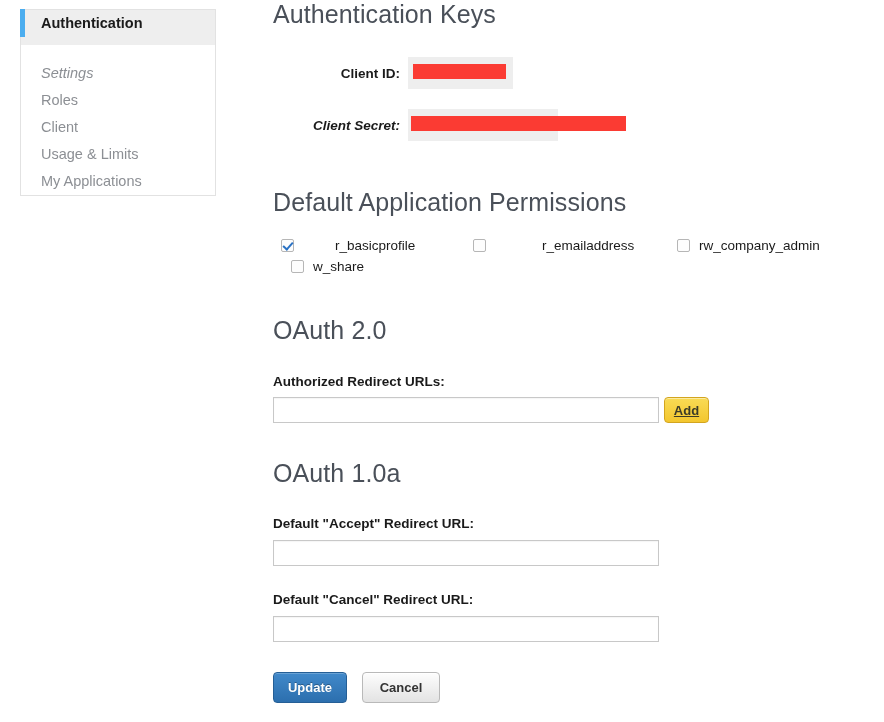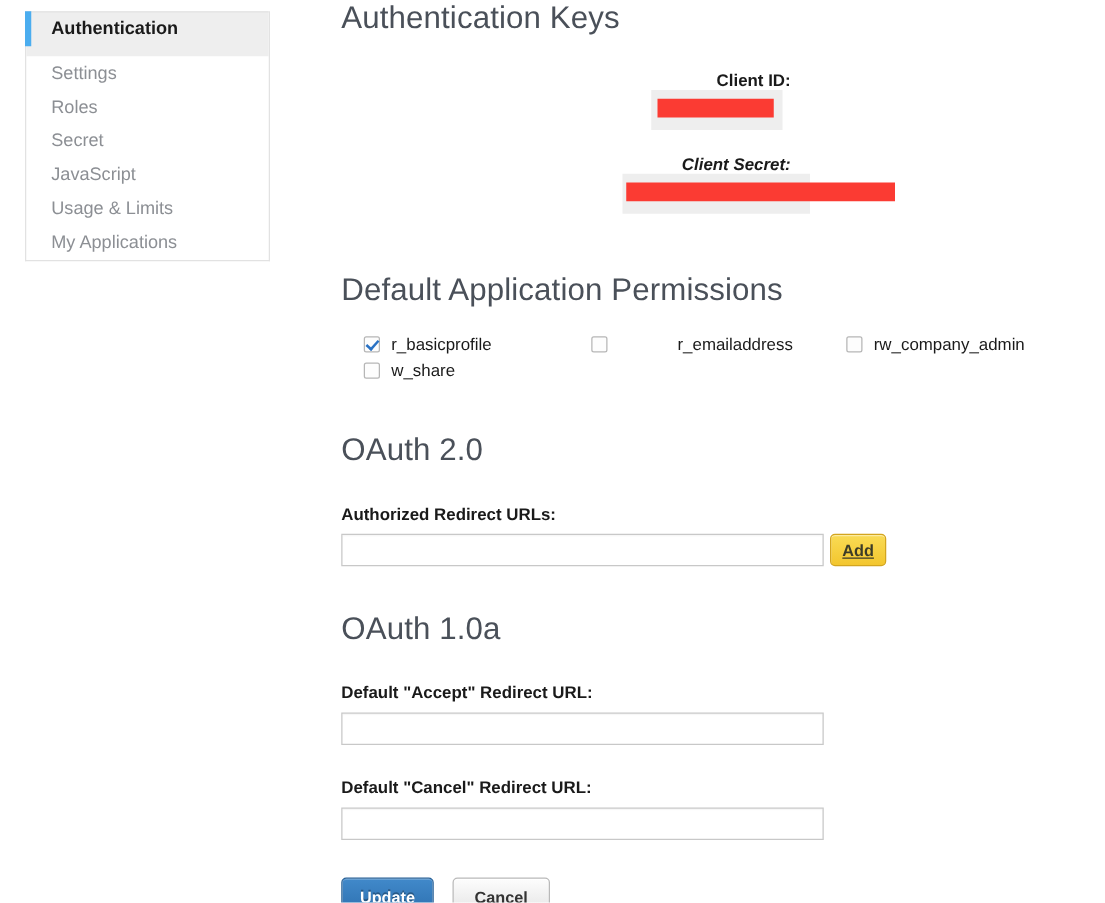--- a/index.html
+++ b/index.html
@@ -46,42 +46,41 @@
     line-height: 27px;
   }
   .nav-item.active .accent {
     position: absolute;
     left: -1px;
     top: -1px;
     width: 5px;
     height: 28px;
     background: #4badef;
   }
-  .nav-item.first-gap { margin-top: 1px; }
+  .nav-item.first-gap { margin-top: 15px; font-style: italic; }
 
   
   .main {
     position: absolute;
     left: 273px;
     top: 0;
     width: 600px;
   }
 
   h2.section-title {
     font-size: 25px;
     font-weight: 300;
     color: #4a5059;
     margin: 0;
     letter-spacing: 0.1px;
   }
 
   .kv-row {
     display: flex;
     align-items: center;
-    flex-direction: column;
   }
   .kv-label {
     width: 135px;
     text-align: right;
     font-size: 13.5px;
     font-weight: bold;
     color: #1a1a1a;
     padding-right: 8px;
     box-sizing: border-box;
   }
@@ -200,26 +199,23 @@
 
   <div class="nav-item first-gap">
     <span>Settings</span>
   </div>
 
   <div class="nav-item">
     <span>Roles</span>
   </div>
 
   <div class="nav-item">
-    <span>Secret</span>
-  </div>
-
-  <div class="nav-item">
-    <span>JavaScript</span>
-  </div>
+    <span>Client</span>
+  </div>
+
 
 
   <div class="nav-item">
     <span>Usage &amp; Limits</span>
   </div>
 
   <div class="nav-item" style="margin-bottom:0;">
     <span>My Applications</span>
   </div>
 
@@ -240,21 +236,21 @@
     <div class="kv-label">Client Secret:</div>
     <div class="kv-value" style="width:150px;">
       <span class="redaction" style="left:3px; width:215px;"></span>
     </div>
   </div>
 
   <h2 class="section-title" style="margin-top:47px;">Default Application Permissions</h2>
 
   <div class="perm-grid" style="margin-top:21px;">
 
-    <label class="perm" style="left:18px; top:0px;">
+    <label class="perm" style="left:8px; top:0px;gap:32px;">
       <span class="cb checked"></span>
       <span>r_basicprofile</span>
     </label>
 
     <label class="perm" style="left:18px; top:21px;">
       <span class="cb"></span>
       <span>w_share</span>
     </label>
 
     <label class="perm" style="left:200px; top:0px;gap:47px;">

